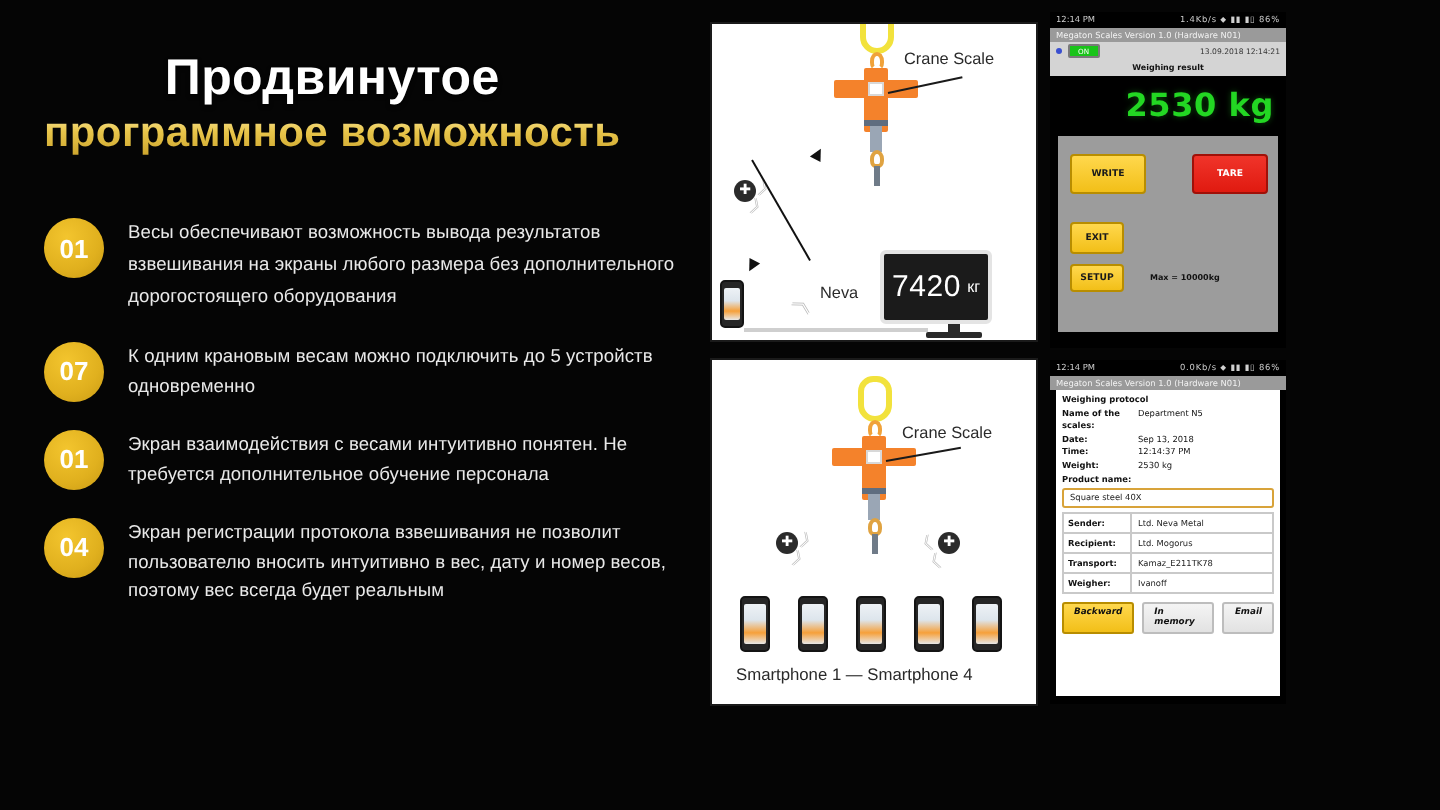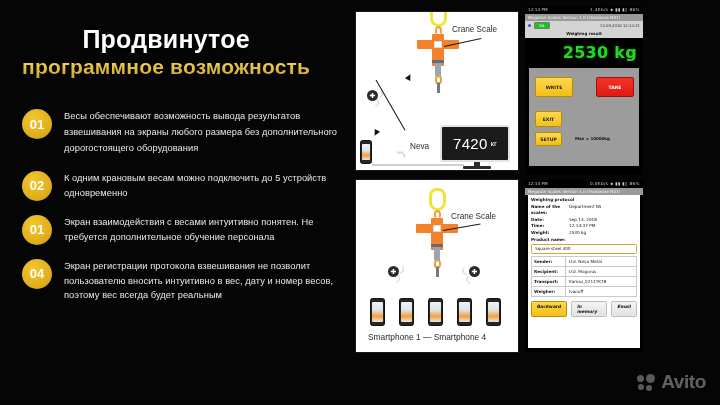--- a/index.html
+++ b/index.html
@@ -190,21 +190,21 @@
     </div>
 
     <div class="bullets">
 
       <div class="bullet b1">
         <div class="badge">01</div>
         <div class="btext">Весы обеспечивают возможность вывода результатов взвешивания на экраны любого размера без дополнительного дорогостоящего оборудования</div>
       </div>
 
       <div class="bullet">
-        <div class="badge">02</div>
+        <div class="badge">07</div>
         <div class="btext">К одним крановым весам можно подключить до 5 устройств одновременно</div>
       </div>
 
       <div class="bullet">
         <div class="badge">01</div>
         <div class="btext">Экран взаимодействия с весами интуитивно понятен. Не требуется дополнительное обучение персонала</div>
       </div>
 
       <div class="bullet">
         <div class="badge">04</div>
@@ -238,21 +238,21 @@
     <div class="arrowhead" style="left:50px; top:62px; border-left:3px solid transparent; border-right:3px solid transparent; border-bottom:6px solid #111; transform:rotate(28deg);"></div>
     <div class="arrowhead" style="left:17px; top:118px; border-left:3px solid transparent; border-right:3px solid transparent; border-top:6px solid #111; transform:rotate(28deg);"></div>
 
     <div class="phone-sm" style="left:4px; top:128px; width:12px; height:24px;">
         <i></i>
       </div>
 
     <div class="wave" style="left:42px; top:134px; font-size:11px; transform:rotate(-60deg);">》</div>
     <div class="lbl" style="left:54px; top:130px;">Neva</div>
 
-    <div class="monitor" style="left:84px; top:113px; width:70px; height:37px;">
+    <div class="monitor" style="left:84px; top:113px; width:56px; height:37px;">
       <span class="val">7420</span>
       <span class="unit">кг</span>
     </div>
     <div class="mon-stand" style="left:118px; top:150px; width:6px; height:5px;"></div>
     <div class="mon-base" style="left:107px; top:154px; width:28px; height:3px;"></div>
     <div class="rod" style="left:16px; top:152px; width:92px; height:2px; background:#cfcfcf;"></div>
   </div>
 
   <div class="ill ill-bot">
 
@@ -377,23 +377,14 @@
       </div>
 
       <div class="p-btns">
         <span class="pbtn y">Backward</span>
         <span class="pbtn">In memory</span>
         <span class="pbtn">Email</span>
       </div>
     </div>
   </div>
 
-  <div class="avito">
-    <span class="av-dots">
-      <s style="left:0px;  top:1px;  width:7px; height:7px;"></s>
-      <s style="left:9px;  top:0px;  width:9px; height:9px;"></s>
-      <s style="left:1px;  top:10px; width:6px; height:6px;"></s>
-      <s style="left:9px;  top:11px; width:6px; height:6px;"></s>
-    </span>
-    <span class="av-text">Avito</span>
-  </div>
 
 </div>
 
 </body></html>

